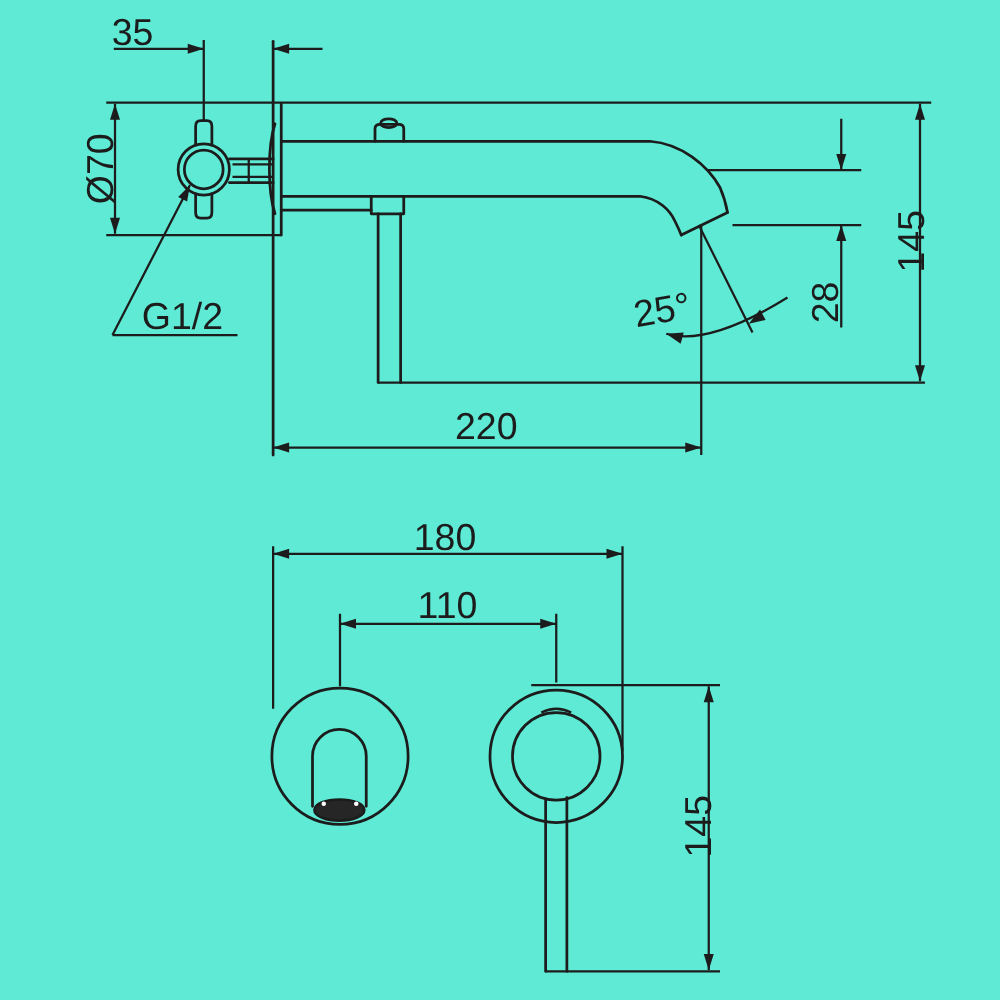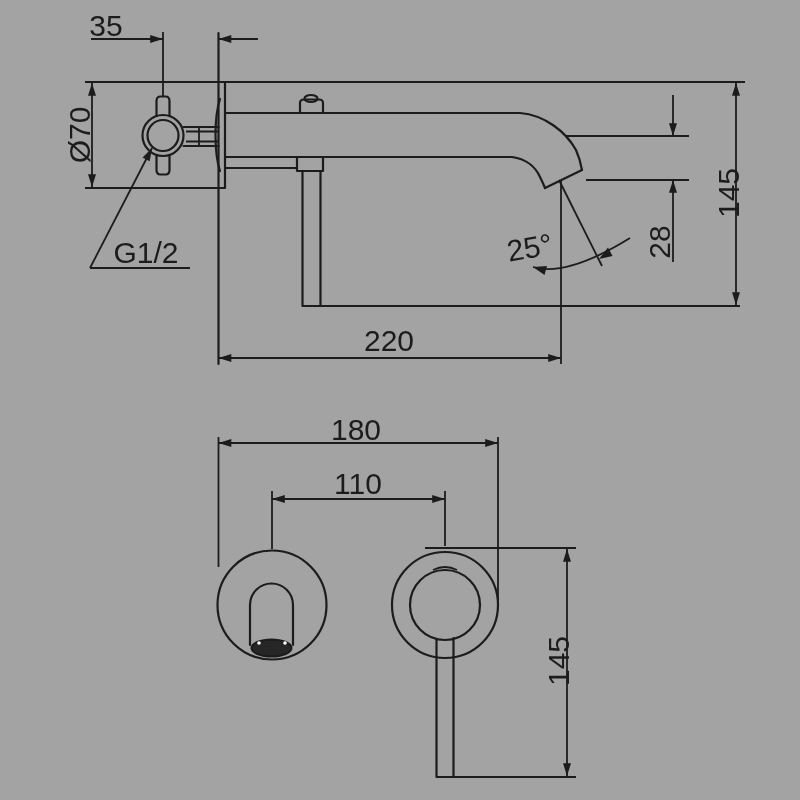--- a/index.html
+++ b/index.html
@@ -1,16 +1,16 @@
 <!DOCTYPE html>
 <html><head>
 <meta charset="utf-8">
 <style>
   html,body{margin:0;padding:0;background:#ffffff;}
-  .stage{width:800px;height:800px;position:relative;background:#a3a3a3;font-family:"Liberation Sans",sans-serif;}
+  .stage{width:800px;height:800px;position:relative;background:#5eead4;font-family:"Liberation Sans",sans-serif;}
   svg{display:block;}
   .part{fill:none;stroke:#1c1c1c;stroke-width:2.2;stroke-linecap:round;stroke-linejoin:round;}
   .thin{fill:none;stroke:#1c1c1c;stroke-width:1.8;stroke-linecap:butt;}
   .dim{fill:none;stroke:#1c1c1c;stroke-width:1.8;}
   .arrowfill{fill:#1c1c1c;stroke:none;}
   text{fill:#1c1c1c;font-family:"Liberation Sans",sans-serif;font-size:30px;}
   .outlet{fill:#262626;stroke:#1c1c1c;stroke-width:2;}
 </style>
 </head>
 <body>

